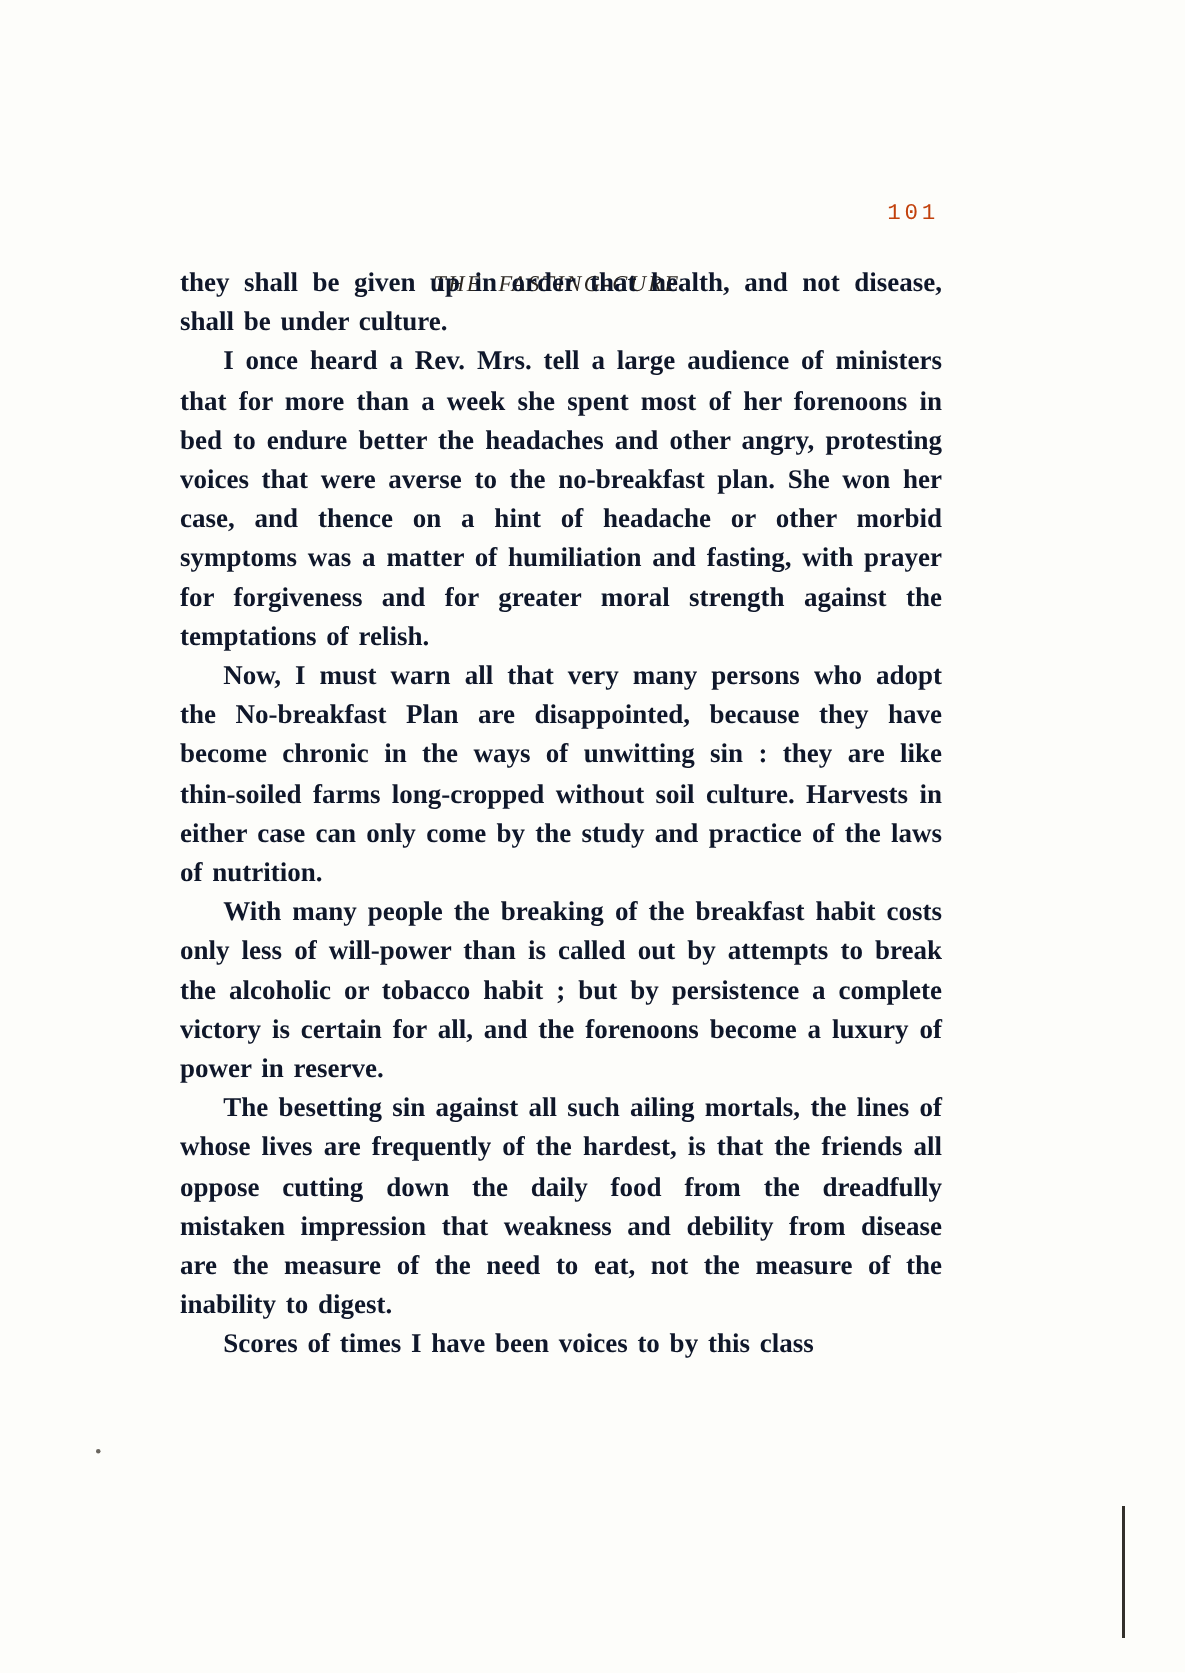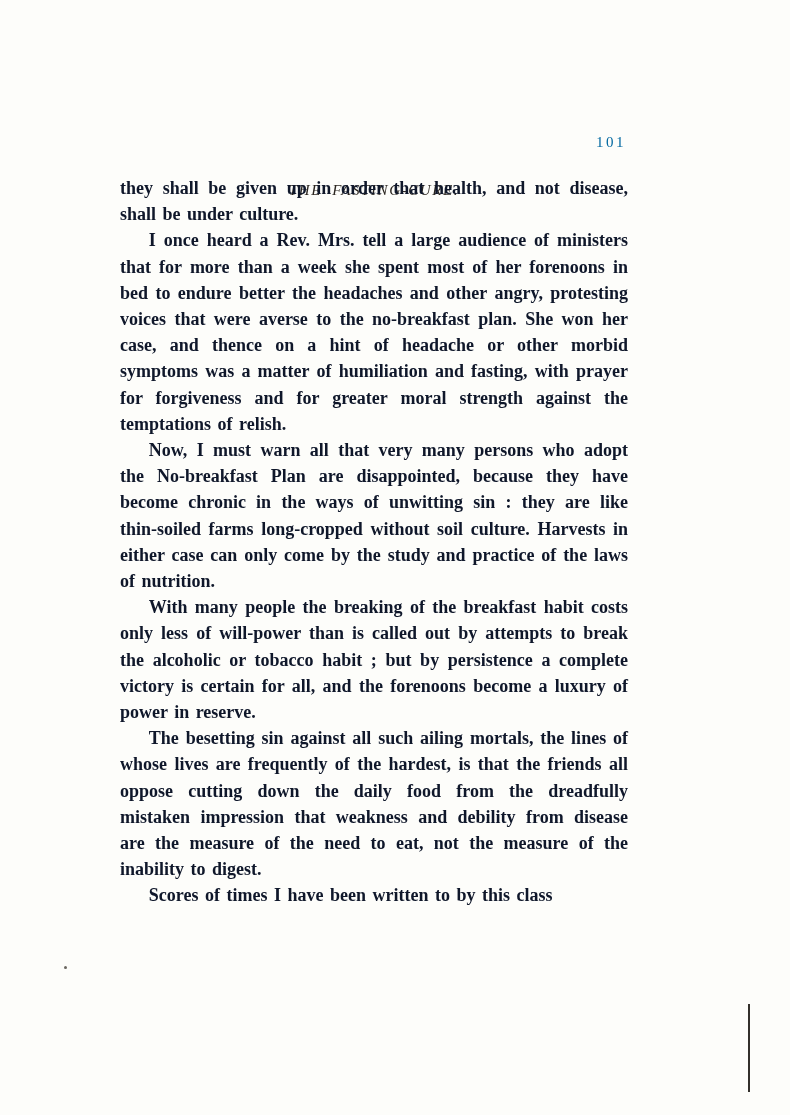--- a/index.html
+++ b/index.html
@@ -36,21 +36,22 @@
     color: #2b2620;
     margin-top: 48px;
   }
 
   .folio {
     position: absolute;
     right: 2px;
     top: 0;
     font-size: 15px;
     letter-spacing: 2.5px;
-    color: #0369a1;
+    color: #c2410c;
+    font-family: Liberation Mono, monospace;
   }
 
   .body-text {
     position: absolute;
     left: 120px;
     top: 175px;
     width: 508px;
     font-size: 18px;
     line-height: 26.2px;
     text-align: justify;
@@ -97,19 +98,19 @@
     <span class="head-title">THE FASTING-CURE.</span>
     <span class="folio">101</span>
   </div>
 
   <div class="body-text">
     <p class="continued">they shall be given up in order that health, and not disease, shall be under culture.</p>
     <p>I once heard a Rev. Mrs. tell a large audience of ministers that for more than a week she spent most of her forenoons in bed to endure better the headaches and other angry, protesting voices that were averse to the no-breakfast plan.  She won her case, and thence on a hint of headache or other morbid symptoms was a matter of humiliation and fasting, with prayer for forgiveness and for greater moral strength against the temptations of relish.</p>
     <p>Now, I must warn all that very many persons who adopt the No-breakfast Plan are disappointed, because they have become chronic in the ways of unwitting sin : they are like thin-soiled farms long-cropped without soil culture.  Harvests in either case can only come by the study and practice of the laws of nutrition.</p>
     <p>With many people the breaking of the breakfast habit costs only less of will-power than is called out by attempts to break the alcoholic or tobacco habit ; but by persistence a complete victory is certain for all, and the forenoons become a luxury of power in reserve.</p>
     <p>The besetting sin against all such ailing mortals, the lines of whose lives are frequently of the hardest, is that the friends all oppose cutting down the daily food from the dreadfully mistaken impression that weakness and debility from disease are the measure of the need to eat, not the measure of the inability to digest.</p>
-    <p>Scores of times I have been written to by this class</p>
+    <p>Scores of times I have been voices to by this class</p>
   </div>
 
   <div class="artifact-dot"></div>
   <div class="artifact-line"></div>
 
 </div>
 
 </body></html>

